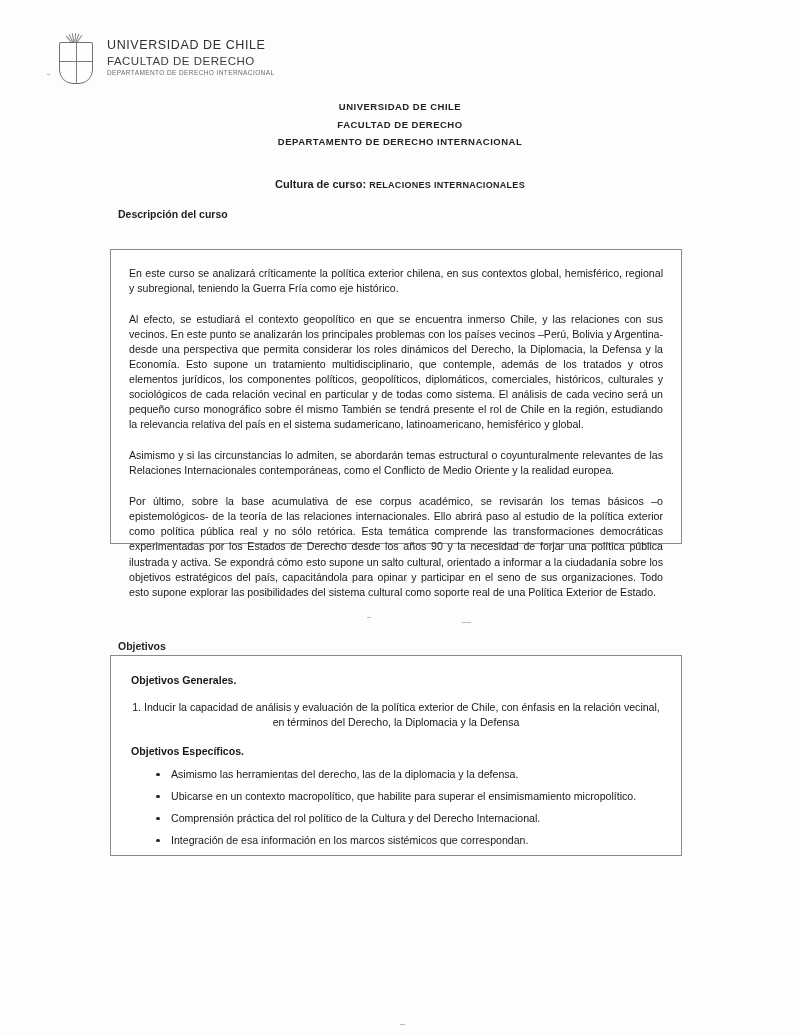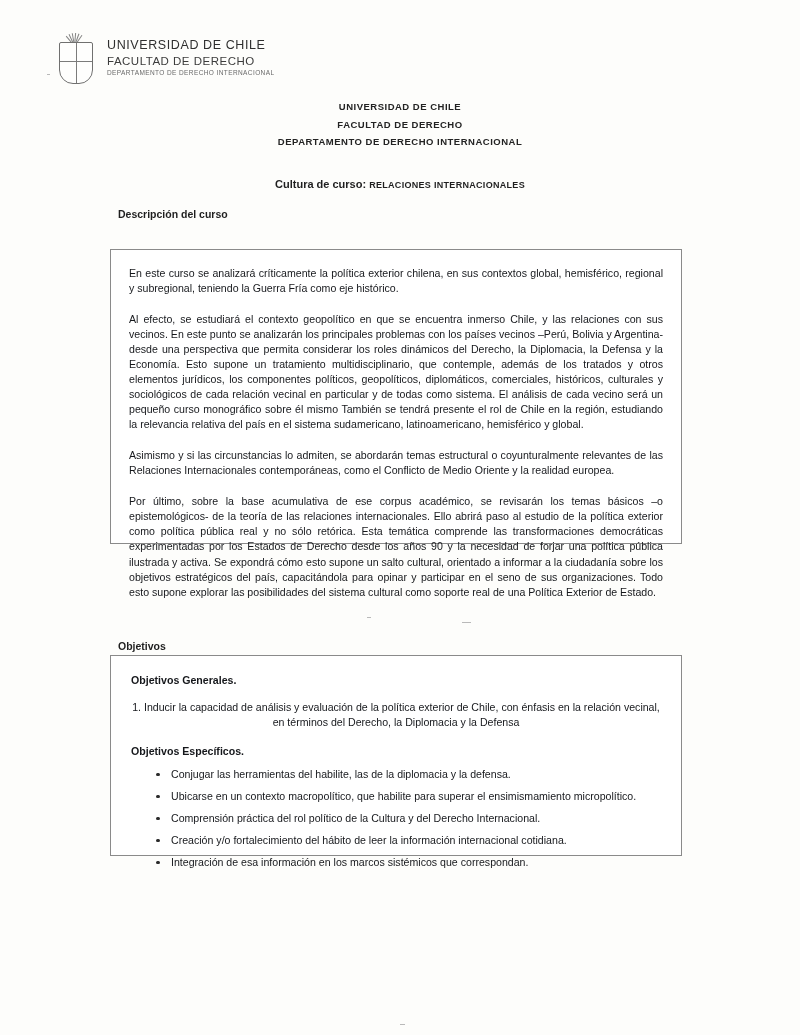--- a/index.html
+++ b/index.html
@@ -281,21 +281,20 @@
     <p class="para">Por último, sobre la base acumulativa de ese corpus académico, se revisarán los temas básicos –o epistemológicos- de la teoría de las relaciones internacionales. Ello abrirá paso al estudio de la política exterior como política pública real y no sólo retórica. Esta temática comprende las transformaciones democráticas experimentadas por los Estados de Derecho desde los años 90 y la necesidad de forjar una política pública ilustrada y activa. Se expondrá cómo esto supone un salto cultural, orientado a informar a la ciudadanía sobre los objetivos estratégicos del país, capacitándola para opinar y participar en el seno de sus organizaciones. Todo esto supone explorar las posibilidades del sistema cultural como soporte real de una Política Exterior de Estado.</p>
   </div>
 
   <div class="section-label" id="lbl-objetivos">Objetivos</div>
 
   <div class="box" id="box-objetivos">
     <p class="obj-h">Objetivos Generales.</p>
     <p class="obj-p">1. Inducir la capacidad de análisis y evaluación de la política exterior de Chile, con énfasis  en la relación vecinal, en términos del Derecho, la Diplomacia y la Defensa</p>
     <p class="obj-h2">Objetivos Específicos.</p>
     <ul class="bullets">
-      <li>Conjugar las herramientas del habilite, las de la diplomacia y la defensa.</li>
+      <li>Asimismo las herramientas del derecho, las de la diplomacia y la defensa.</li>
       <li>Ubicarse en un contexto macropolítico, que habilite para superar el ensimismamiento micropolítico.</li>
       <li>Comprensión práctica del rol político de la Cultura y del Derecho Internacional.</li>
-      <li>Creación y/o fortalecimiento del hábito de leer la información internacional cotidiana.</li>
       <li>Integración de esa información en los marcos sistémicos que correspondan.</li>
     </ul>
   </div>
 
 </div>
 
 </body></html>

